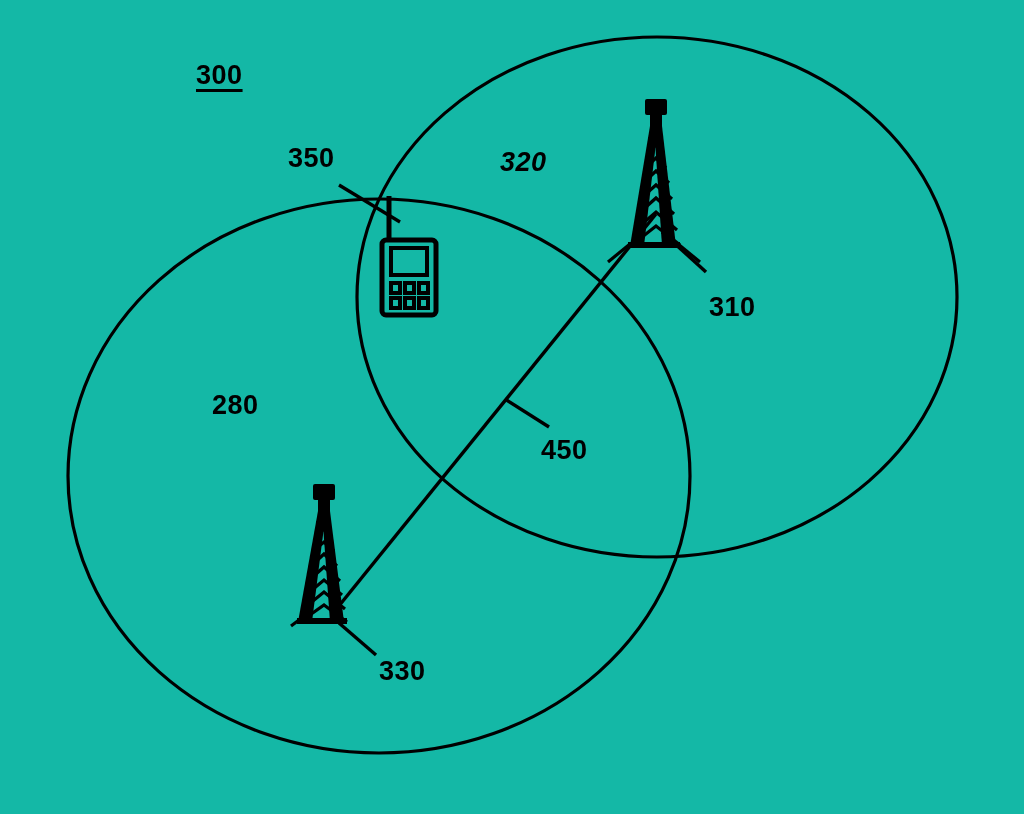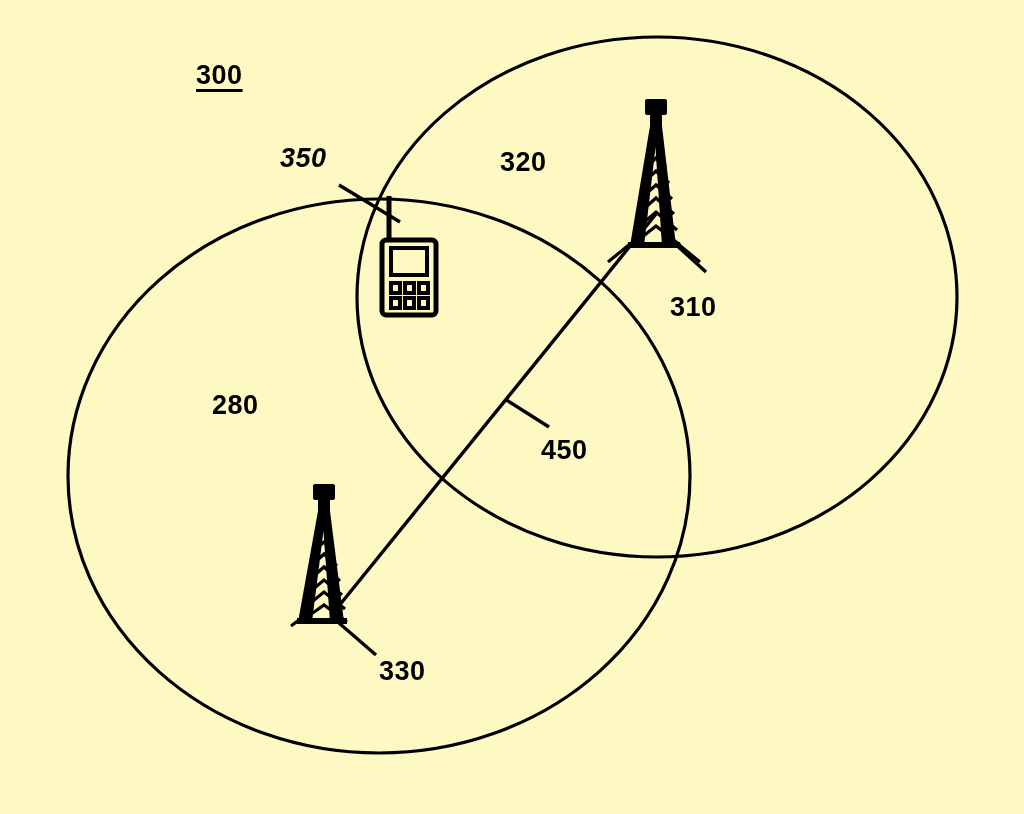--- a/index.html
+++ b/index.html
@@ -8,21 +8,21 @@
     padding: 0;
     background: #ffffff;
   }
   body {
     font-family: "Liberation Sans", sans-serif;
   }
   #figure-root {
     position: relative;
     width: 1024px;
     height: 814px;
-    background: #fef9c3;
+    background: #14b8a6;
     overflow: hidden;
   }
   #figure-svg {
     position: absolute;
     left: 0;
     top: 0;
     width: 1024px;
     height: 814px;
     display: block;
   }
@@ -161,25 +161,25 @@
       <rect class="phone-key" x="419" y="283" width="9" height="10"></rect>
       <rect class="phone-key" x="391" y="298" width="9" height="10"></rect>
       <rect class="phone-key" x="405" y="298" width="9" height="10"></rect>
       <rect class="phone-key" x="419" y="298" width="9" height="10"></rect>
     </g>
 
   </svg>
 
   <div class="fig-label underlined" style="left:196px; top:62px;">300</div>
 
-  <div class="fig-label" style="left:280px; top:145px;font-style:italic;">350</div>
+  <div class="fig-label" style="left:288px; top:145px;">350</div>
 
-  <div class="fig-label" style="left:500px; top:149px;">320</div>
+  <div class="fig-label" style="left:500px; top:149px;font-style:italic;">320</div>
 
-  <div class="fig-label" style="left:670px; top:294px;">310</div>
+  <div class="fig-label" style="left:709px; top:294px;">310</div>
 
   <div class="fig-label" style="left:212px; top:392px;">280</div>
 
   <div class="fig-label" style="left:541px; top:437px;">450</div>
 
   <div class="fig-label" style="left:379px; top:658px;">330</div>
 
 </div>
 
 </body></html>

